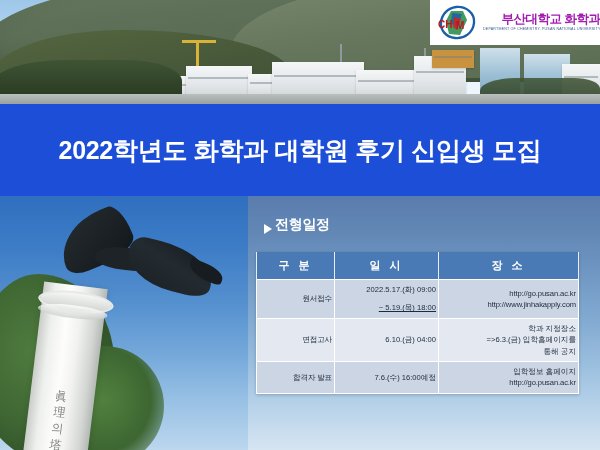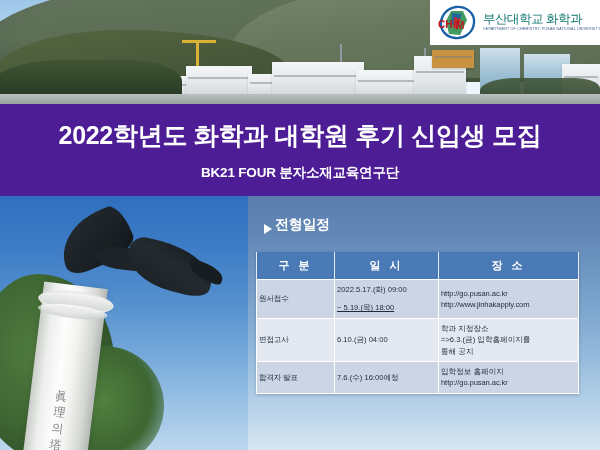--- a/index.html
+++ b/index.html
@@ -108,39 +108,40 @@
     position: relative;
     width: 42px; height: 38px;
     flex: 0 0 auto;
   }
   .logo-text {
     margin-left: 5px;
     line-height: 1.05;
   }
   .logo-title {
     font-size: 12.5px;
-    font-weight: normal;
-    color: #0f766e;
+    font-weight: bold;
+    color: #a21caf;
     letter-spacing: -0.5px;
     white-space: nowrap;
+    text-align: right;
   }
   .logo-sub {
     font-size: 3.6px;
     color: #3a5a8c;
     letter-spacing: .2px;
     white-space: nowrap;
     margin-top: 2px;
   }
 
   
   .title-band {
     position: absolute;
     left: 0; top: 104px;
     width: 600px; height: 92px;
-    background: #4c1d95;
+    background: #1d4ed8;
     display: flex;
     flex-direction: column;
     align-items: center;
     justify-content: center;
   }
   .main-title {
     color: #ffffff;
     font-size: 25px;
     font-weight: bold;
     letter-spacing: -0.3px;
@@ -308,21 +309,21 @@
     font-weight: bold;
     letter-spacing: 3px;
     padding: 6px 0 6px 0;
     border-left: 1px solid #e8eef6;
     border-right: 1px solid #e8eef6;
     text-align: center;
   }
   .sched-table td {
     font-size: 7.6px;
     color: #1b2a3c;
-    text-align: left;
+    text-align: right;
     vertical-align: middle;
     border: 1px solid #ffffff;
     padding: 4px 2px;
     line-height: 1.5;
   }
   .sched-table tr.odd td { background: #ccd5e4; }
   .sched-table tr.even td { background: #e4e9f1; }
   .col-div { width: 78px; }
   .col-date { width: 104px; }
   .col-place { width: 140px; }
@@ -374,21 +375,20 @@
       </div>
       <div class="logo-text">
         <div class="logo-title">부산대학교 화학과</div>
         <div class="logo-sub">DEPARTMENT OF CHEMISTRY, PUSAN NATIONAL UNIVERSITY</div>
       </div>
     </div>
   </div>
 
   <div class="title-band">
     <div class="main-title">2022학년도 화학과 대학원 후기 신입생 모집</div>
-    <div class="sub-title">BK21 FOUR 분자소재교육연구단</div>
   </div>
 
   <div class="lower">
 
     <div class="monument-photo">
       <div class="pine"></div>
       <div class="pine2"></div>
 
       <div class="eagle">
         <div class="wing-l"></div>

